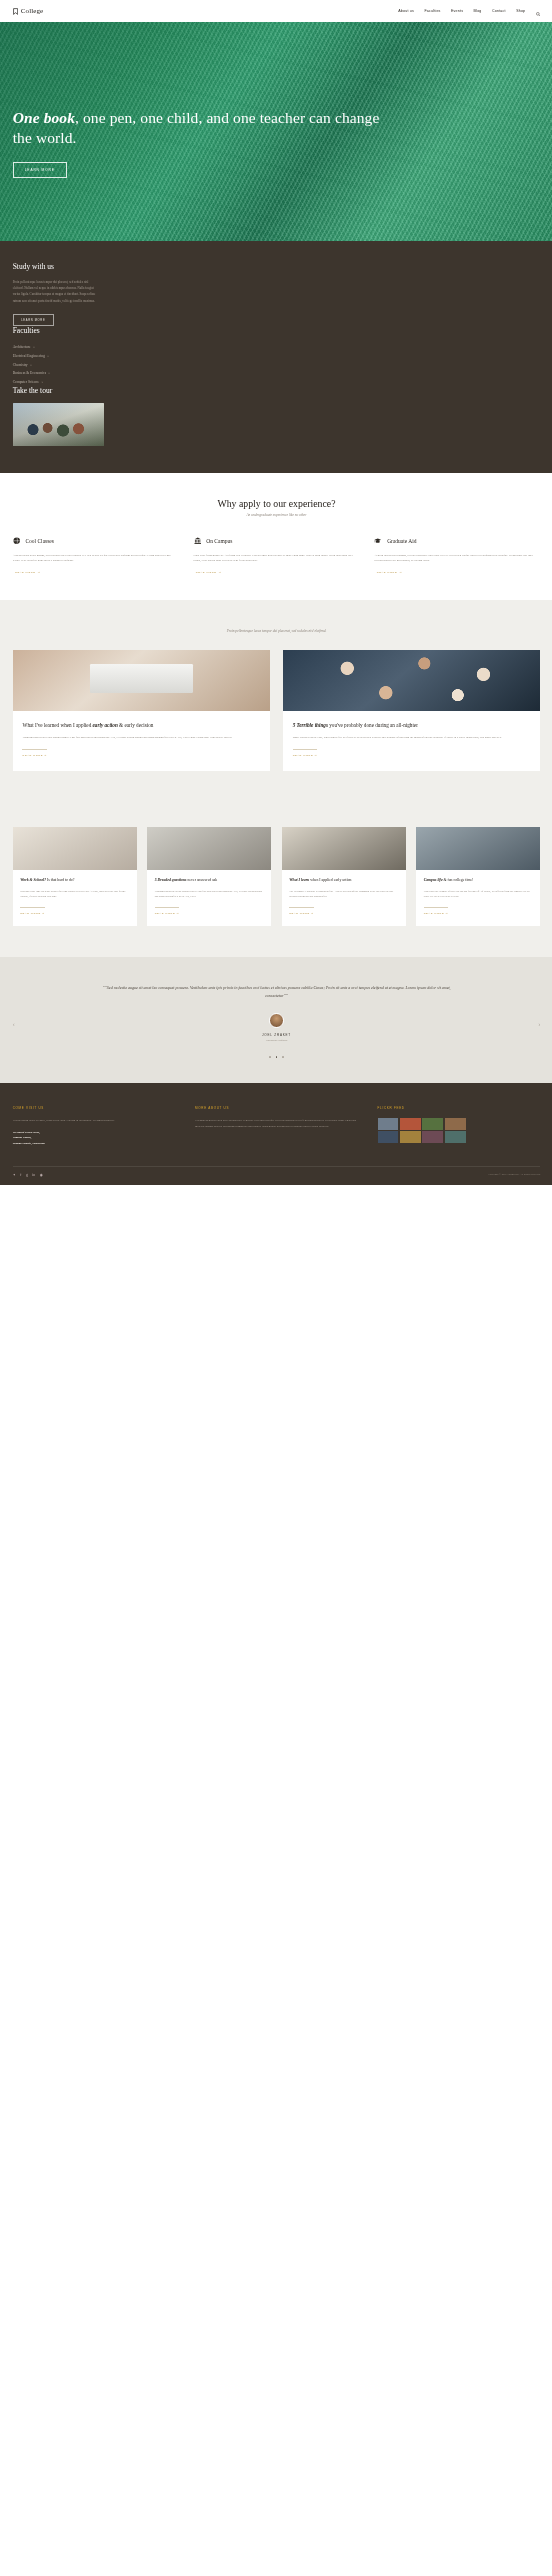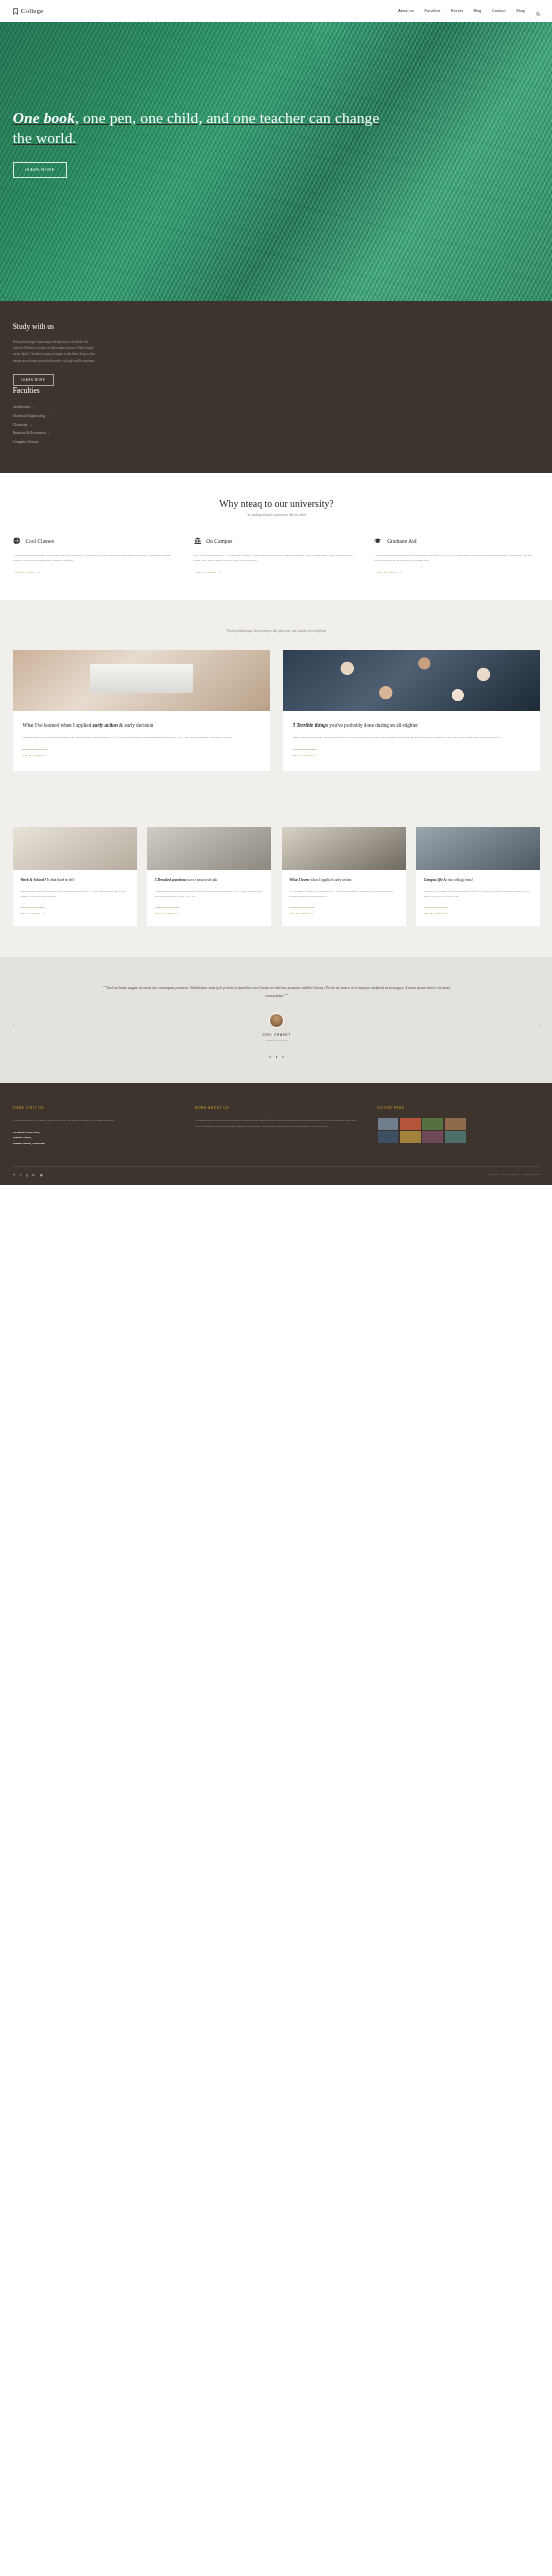--- a/index.html
+++ b/index.html
@@ -12,25 +12,24 @@
 
   
   .topbar { height:22px; background:#fff; display:flex; align-items:center; padding:0 12.7px; }
   .brand { display:flex; align-items:center; gap:2.9px; font-size:7px; letter-spacing:0.1px; color:#1d1a17;}
   .bm-ico { width:5.2px; height:7px; display:inline-block; }
   .nav { margin-left:auto; display:flex; align-items:center; gap:10.4px; }
   .nav a { font-size:3.6px; color:#2b2621; text-decoration:none; letter-spacing:0.2px; font-family:"Liberation Sans",sans-serif;}
   .nav .srch { width:4.6px; height:4.6px; display:inline-block;}
 
   
-  .hero { height:279px; position:relative; overflow:hidden;
+  .hero { height:219px; position:relative; overflow:hidden;
     background:
       repeating-linear-gradient(118deg, rgba(255,255,255,.10) 0 1.7px, rgba(0,0,0,.07) 1.7px 4px),
       linear-gradient(128deg,#2f8f63 0%,#2d9a66 22%,#35a776 40%,#1f7a55 58%,#3ea97a 74%,#2a8f63 100%);
-    text-decoration: underline;
   }
   .hero:before{content:"";position:absolute;inset:0;
     background:repeating-linear-gradient(62deg, rgba(255,255,255,.07) 0 1.2px, rgba(0,0,0,.05) 1.2px 3.5px);
     opacity:.8;}
   .hero:after{content:"";position:absolute;left:-10%;top:-20%;width:70%;height:150%;
     background:linear-gradient(135deg,rgba(10,90,60,.55),rgba(10,90,60,0) 70%);transform:rotate(-8deg);}
   .hero-in { position:relative; z-index:3; padding:86px 0 0 12.7px; width:380px;}
   h1.hero-t { font-size:15.5px; line-height:1.28; color:#fff; font-weight:400; letter-spacing:0.1px;}
   h1.hero-t b { font-style:italic; font-weight:700; }
   .btn-out { margin-top:14.4px; display:inline-block; border:0.6px solid rgba(255,255,255,.85);
@@ -197,24 +196,28 @@
     <div class="col-b">
       <h3>Faculties</h3>
       <ul class="fac-list">
         <li><span>Architecture</span><i>»</i></li>
         <li><span>Electrical Engineering</span><i>»</i></li>
         <li><span>Chemistry</span><i>»</i></li>
         <li><span>Business &amp; Economics</span><i>»</i></li>
         <li><span>Computer Science</span><i>»</i></li>
       </ul>
     </div>
+    <div class="col-c">
+      <h3>Take the tour</h3>
+      <div class="tour-img"></div>
+    </div>
   </section>
 
   <section class="sec">
-    <h2 class="sec-h">Why nteaq to our university?</h2>
+    <h2 class="sec-h">Why apply to our experience?</h2>
     <div class="sec-s">An undergraduate experience like no other</div>
     <div class="feat-row">
       <div class="feat">
         <div class="feat-top">
           <span>
             <svg viewBox="0 0 16 16" width="7.5" height="7.5">
                 <circle cx="8" cy="8" r="7" fill="#2f2a24"></circle>
                 <path d="M8 1c2 2 2 12 0 14M1 8h14" stroke="#fff" stroke-width="1" fill="none"></path>
               </svg>
           </span>

